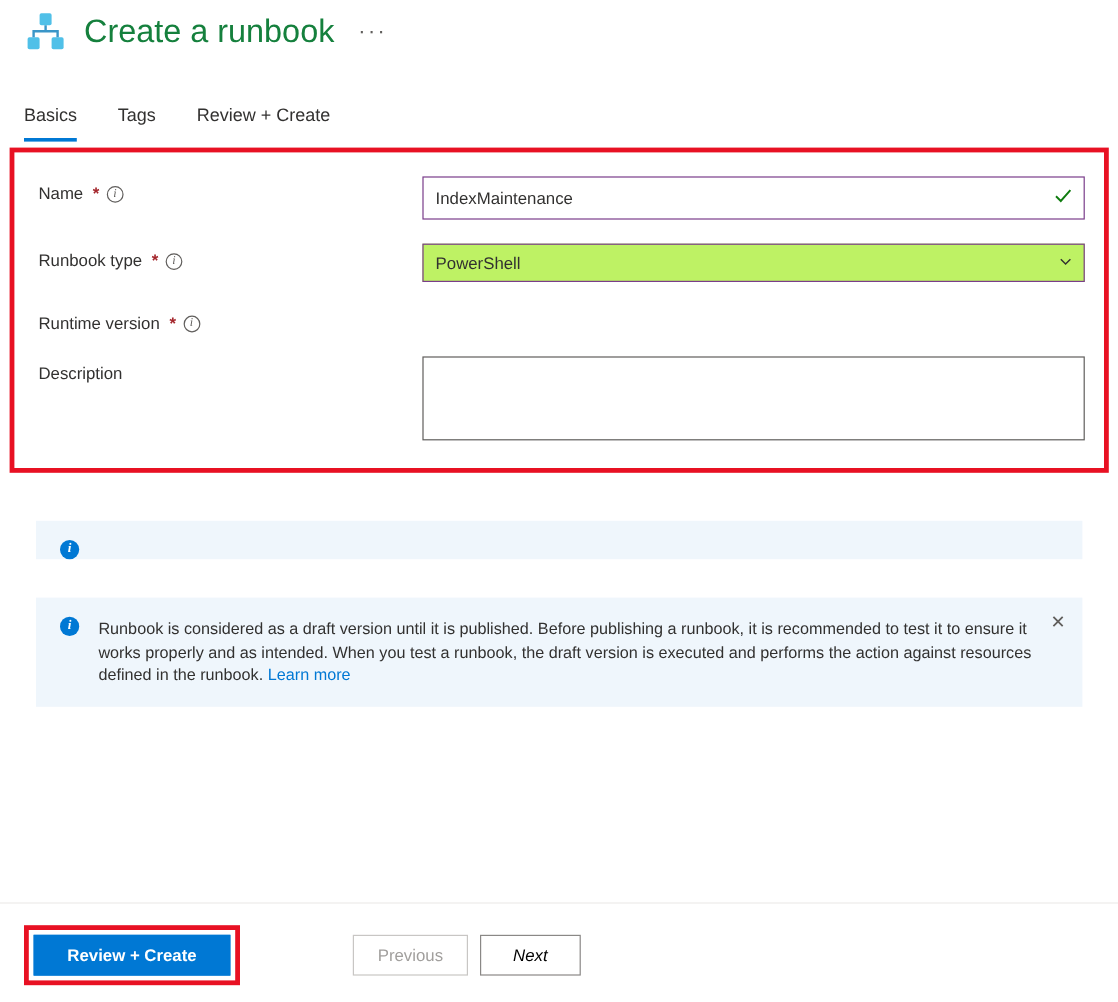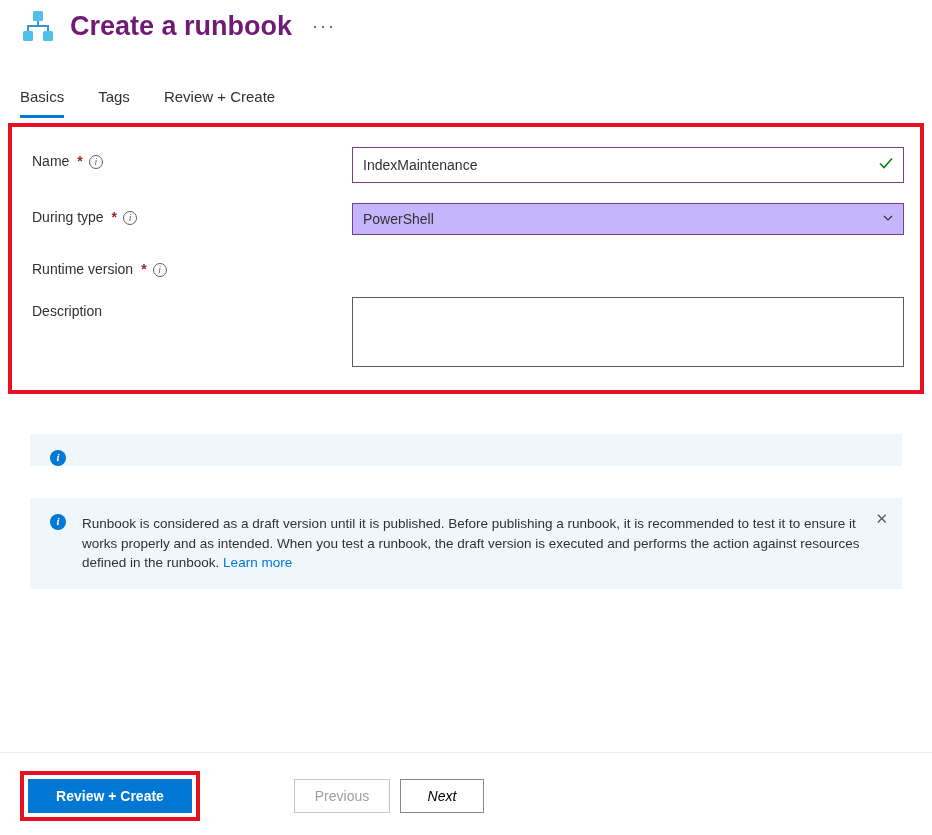--- a/index.html
+++ b/index.html
@@ -14,21 +14,21 @@
     }
 
     
     .header {
       display: flex;
       align-items: center;
       padding: 8px 20px 10px 20px;
       gap: 14px;
     }
     .header-icon { width: 36px; height: 36px; display: inline-flex; align-items: center; justify-content: center; }
-    .header-title { font-size: 27px; font-weight: 700; color: #701a75; }
+    .header-title { font-size: 27px; font-weight: 400; color: #15803d; }
     .header-more { color: #605e5c; font-size: 18px; padding: 0 6px; cursor: pointer; letter-spacing: 2px; }
 
     
     .tabs {
       display: flex;
       gap: 34px;
       padding: 30px 30px 0 20px;
       border-bottom: 1px solid transparent;
     }
     .tab {
@@ -94,21 +94,21 @@
       color: #323130;
     }
     .text-input.valid { border-color: #7a3d8a; }
     .select-box {
       width: 100%;
       height: 32px;
       border: 1px solid #7a3d8a;
       padding: 0 38px 0 10px;
       font-size: 14px;
       color: #323130;
-      background: #c4b5fd;
+      background: #bef264;
       display: flex;
       align-items: center;
       cursor: pointer;
     }
     .chevron-down {
       position: absolute;
       right: 10px;
       top: 50%;
       transform: translateY(-50%);
       pointer-events: none;
@@ -248,21 +248,21 @@
       <span class="check-icon">
         <svg width="16" height="16" viewBox="0 0 16 16">
             <path d="M2 8 L6 12 L14 3" stroke="#107c10" stroke-width="1.6" fill="none"></path>
           </svg>
       </span>
     </div>
   </div>
 
   <div class="form-row">
     <div class="form-label-wrap">
-      <span>During type</span>
+      <span>Runbook type</span>
       <span class="required-star">*</span>
       <span class="info-icon">i</span>
     </div>
     <div class="form-control-wrap">
       <div class="select-box">
         <span>PowerShell</span>
       </div>
       <span class="chevron-down">
         <svg width="12" height="12" viewBox="0 0 12 12">
             <path d="M2 4 L6 8 L10 4" stroke="#323130" stroke-width="1.2" fill="none"></path>

